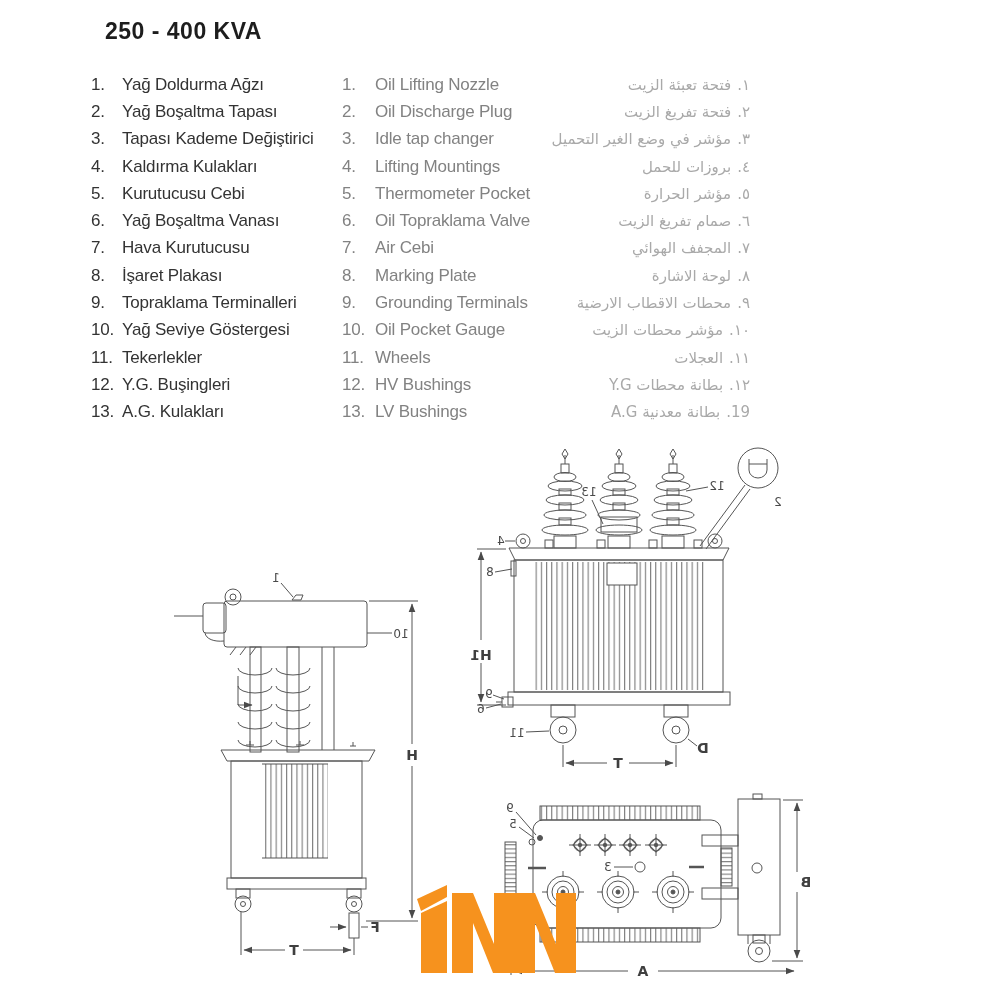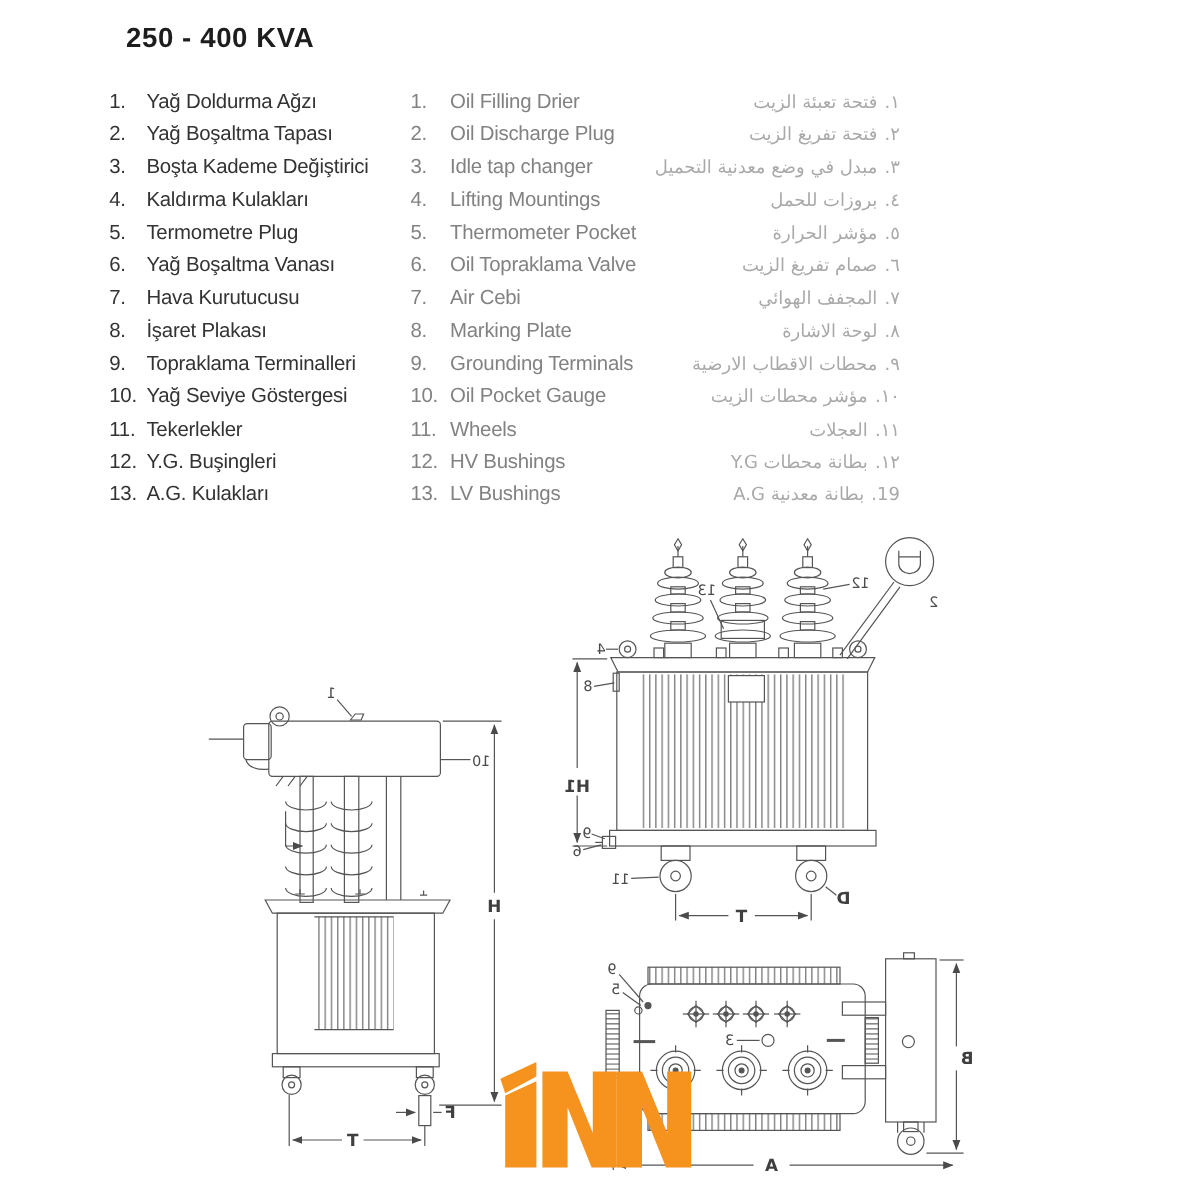--- a/index.html
+++ b/index.html
@@ -32,29 +32,29 @@
       <div class="prow">
         <span class="pnum">1.</span>
         <span class="ptxt">Yağ Doldurma Ağzı</span>
       </div>
       <div class="prow">
         <span class="pnum">2.</span>
         <span class="ptxt">Yağ Boşaltma Tapası</span>
       </div>
       <div class="prow">
         <span class="pnum">3.</span>
-        <span class="ptxt">Boşta Kademe Değiştirici</span>
+        <span class="ptxt">Tapası Kademe Değiştirici</span>
       </div>
       <div class="prow">
         <span class="pnum">4.</span>
         <span class="ptxt">Kaldırma Kulakları</span>
       </div>
       <div class="prow">
         <span class="pnum">5.</span>
-        <span class="ptxt">Termometre Plug</span>
+        <span class="ptxt">Kurutucusu Cebi</span>
       </div>
       <div class="prow">
         <span class="pnum">6.</span>
         <span class="ptxt">Yağ Boşaltma Vanası</span>
       </div>
       <div class="prow">
         <span class="pnum">7.</span>
         <span class="ptxt">Hava Kurutucusu</span>
       </div>
       <div class="prow">
@@ -78,21 +78,21 @@
         <span class="ptxt">Y.G. Buşingleri</span>
       </div>
       <div class="prow">
         <span class="pnum">13.</span>
         <span class="ptxt">A.G. Kulakları</span>
       </div>
     </div>
   <div class="col" id="col-en">
       <div class="prow">
         <span class="pnum">1.</span>
-        <span class="ptxt">Oil Filling Drier</span>
+        <span class="ptxt">Oil Lifting Nozzle</span>
       </div>
       <div class="prow">
         <span class="pnum">2.</span>
         <span class="ptxt">Oil Discharge Plug</span>
       </div>
       <div class="prow">
         <span class="pnum">3.</span>
         <span class="ptxt">Idle tap changer</span>
       </div>
       <div class="prow">
@@ -140,21 +140,21 @@
       <div class="prow">
         <span class="pnum">١.</span>
         <span class="ptxt">فتحة تعبئة الزيت</span>
       </div>
       <div class="prow">
         <span class="pnum">٢.</span>
         <span class="ptxt">فتحة تفريغ الزيت</span>
       </div>
       <div class="prow">
         <span class="pnum">٣.</span>
-        <span class="ptxt">مبدل في وضع معدنية التحميل</span>
+        <span class="ptxt">مؤشر في وضع الغير التحميل</span>
       </div>
       <div class="prow">
         <span class="pnum">٤.</span>
         <span class="ptxt">بروزات للحمل</span>
       </div>
       <div class="prow">
         <span class="pnum">٥.</span>
         <span class="ptxt">مؤشر الحرارة</span>
       </div>
       <div class="prow">

